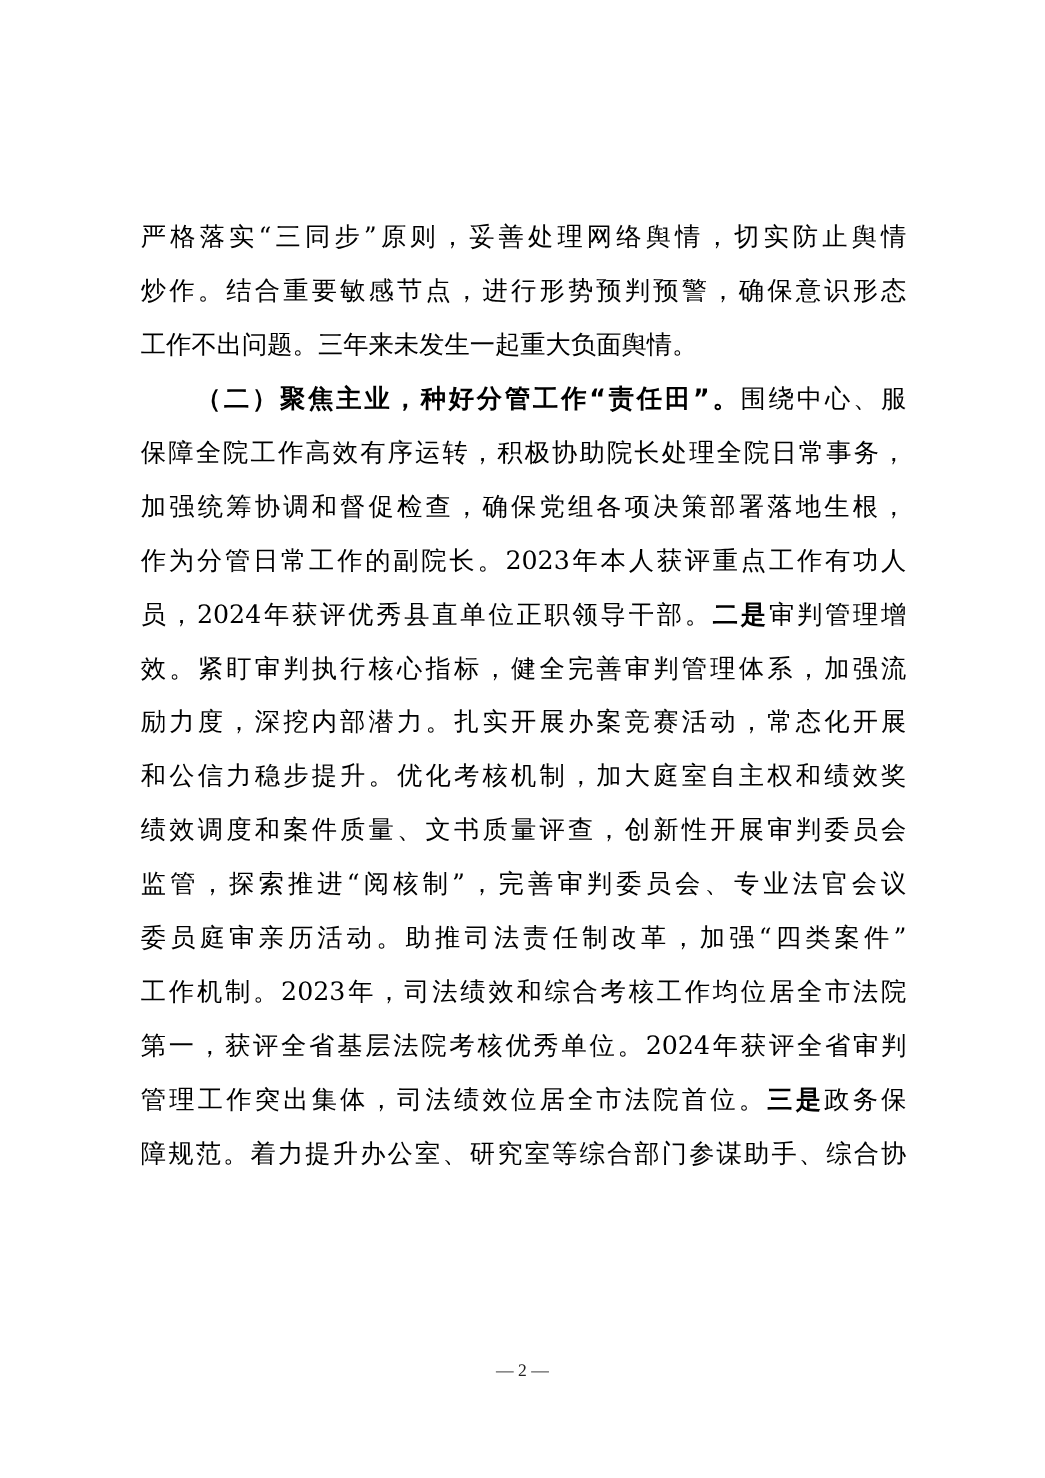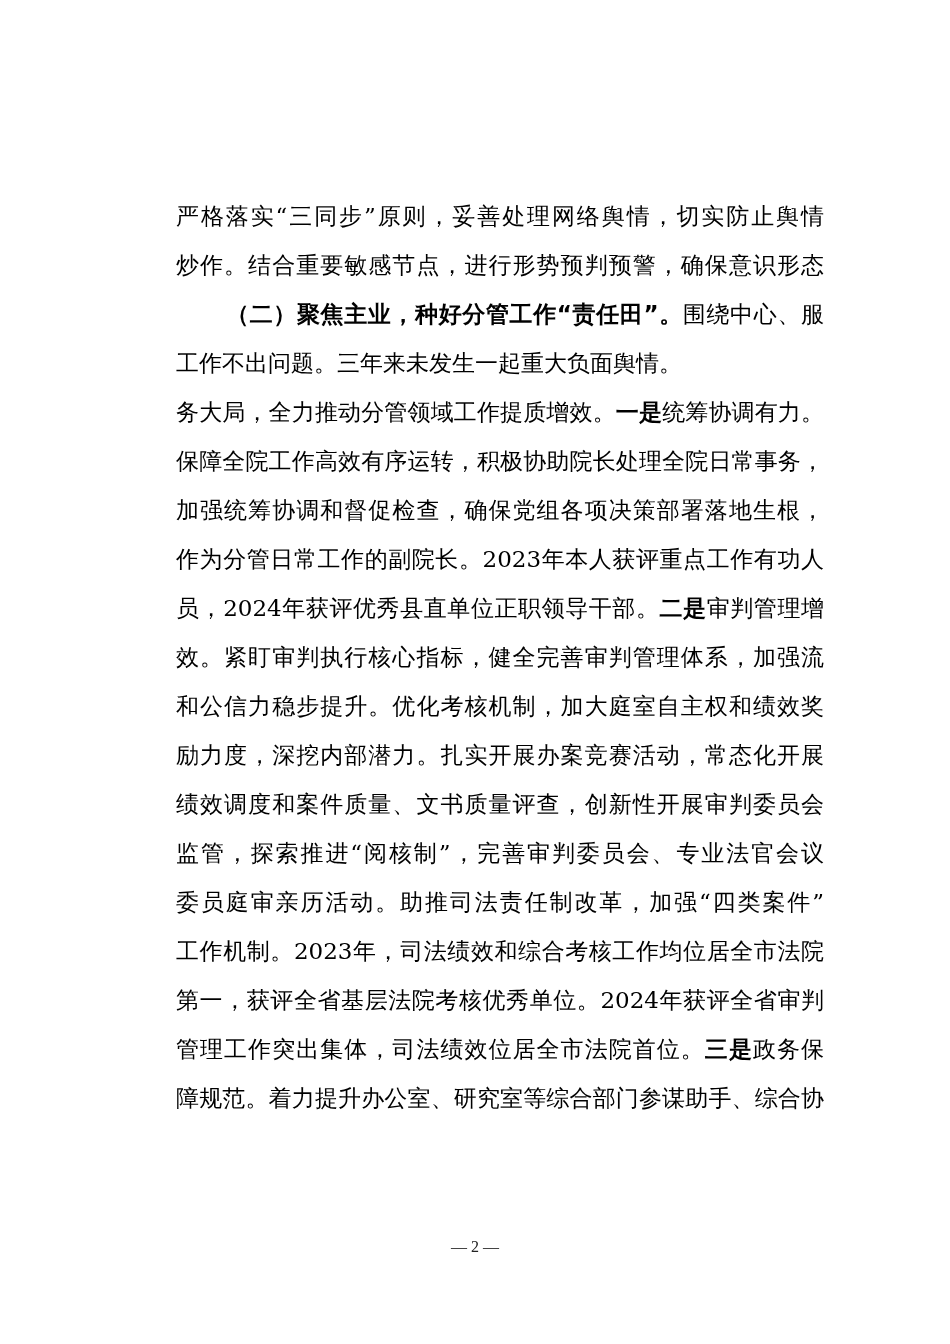--- a/index.html
+++ b/index.html
@@ -29,21 +29,20 @@
       width: 696px;
     }
     .line {
       height: 49px;
       line-height: 49px;
       font-size: 23px;
       white-space: nowrap;
       text-align: justify;
       text-align-last: justify;
       letter-spacing: 0px;
-      margin-left: 48px;
     }
     .line.last {
       text-align-last: left;
     }
     .line.indent {
       padding-left: 50px;
     }
     .bold {
       font-weight: bold;
       font-family: "DejaVu Sans", "Liberation Sans", sans-serif;
@@ -59,30 +58,29 @@
       color: #222;
     }
   </style>
 </head>
 <body>
 
 <div class="page">
   <div class="body-text" id="body-text">
       <div class="line"><span>严格落实“三同步”原则，妥善处理网络舆情，切实防止舆情</span></div>
       <div class="line"><span>炒作。结合重要敏感节点，进行形势预判预警，确保意识形态</span></div>
+      <div class="line last"><span>工作不出问题。三年来未发生一起重大负面舆情。</span></div>
       <div class="line indent"><span class="bold">（二）聚焦主业，种好分管工作“责任田”。</span><span>围绕中心、服</span></div>
-      <div class="line last"><span>工作不出问题。三年来未发生一起重大负面舆情。</span></div>
-      <div class="line"><span>务大局，全力推动分管领域工作提质增效。</span><span class="bold">一是</span><span>统筹协调有力。</span></div>
       <div class="line"><span>保障全院工作高效有序运转，积极协助院长处理全院日常事务，</span></div>
       <div class="line"><span>加强统筹协调和督促检查，确保党组各项决策部署落地生根，</span></div>
       <div class="line"><span>作为分管日常工作的副院长。2023年本人获评重点工作有功人</span></div>
       <div class="line"><span>员，2024年获评优秀县直单位正职领导干部。</span><span class="bold">二是</span><span>审判管理增</span></div>
       <div class="line"><span>效。紧盯审判执行核心指标，健全完善审判管理体系，加强流</span></div>
+      <div class="line"><span>励力度，深挖内部潜力。扎实开展办案竞赛活动，常态化开展</span></div>
       <div class="line"><span>和公信力稳步提升。优化考核机制，加大庭室自主权和绩效奖</span></div>
-      <div class="line"><span>励力度，深挖内部潜力。扎实开展办案竞赛活动，常态化开展</span></div>
       <div class="line"><span>绩效调度和案件质量、文书质量评查，创新性开展审判委员会</span></div>
       <div class="line"><span>监管，探索推进“阅核制”，完善审判委员会、专业法官会议</span></div>
       <div class="line"><span>委员庭审亲历活动。助推司法责任制改革，加强“四类案件”</span></div>
       <div class="line"><span>工作机制。2023年，司法绩效和综合考核工作均位居全市法院</span></div>
       <div class="line"><span>第一，获评全省基层法院考核优秀单位。2024年获评全省审判</span></div>
       <div class="line"><span>管理工作突出集体，司法绩效位居全市法院首位。</span><span class="bold">三是</span><span>政务保</span></div>
       <div class="line"><span>障规范。着力提升办公室、研究室等综合部门参谋助手、综合协</span></div>
     </div>
   <div class="page-number">— 2 —</div>
 </div>

